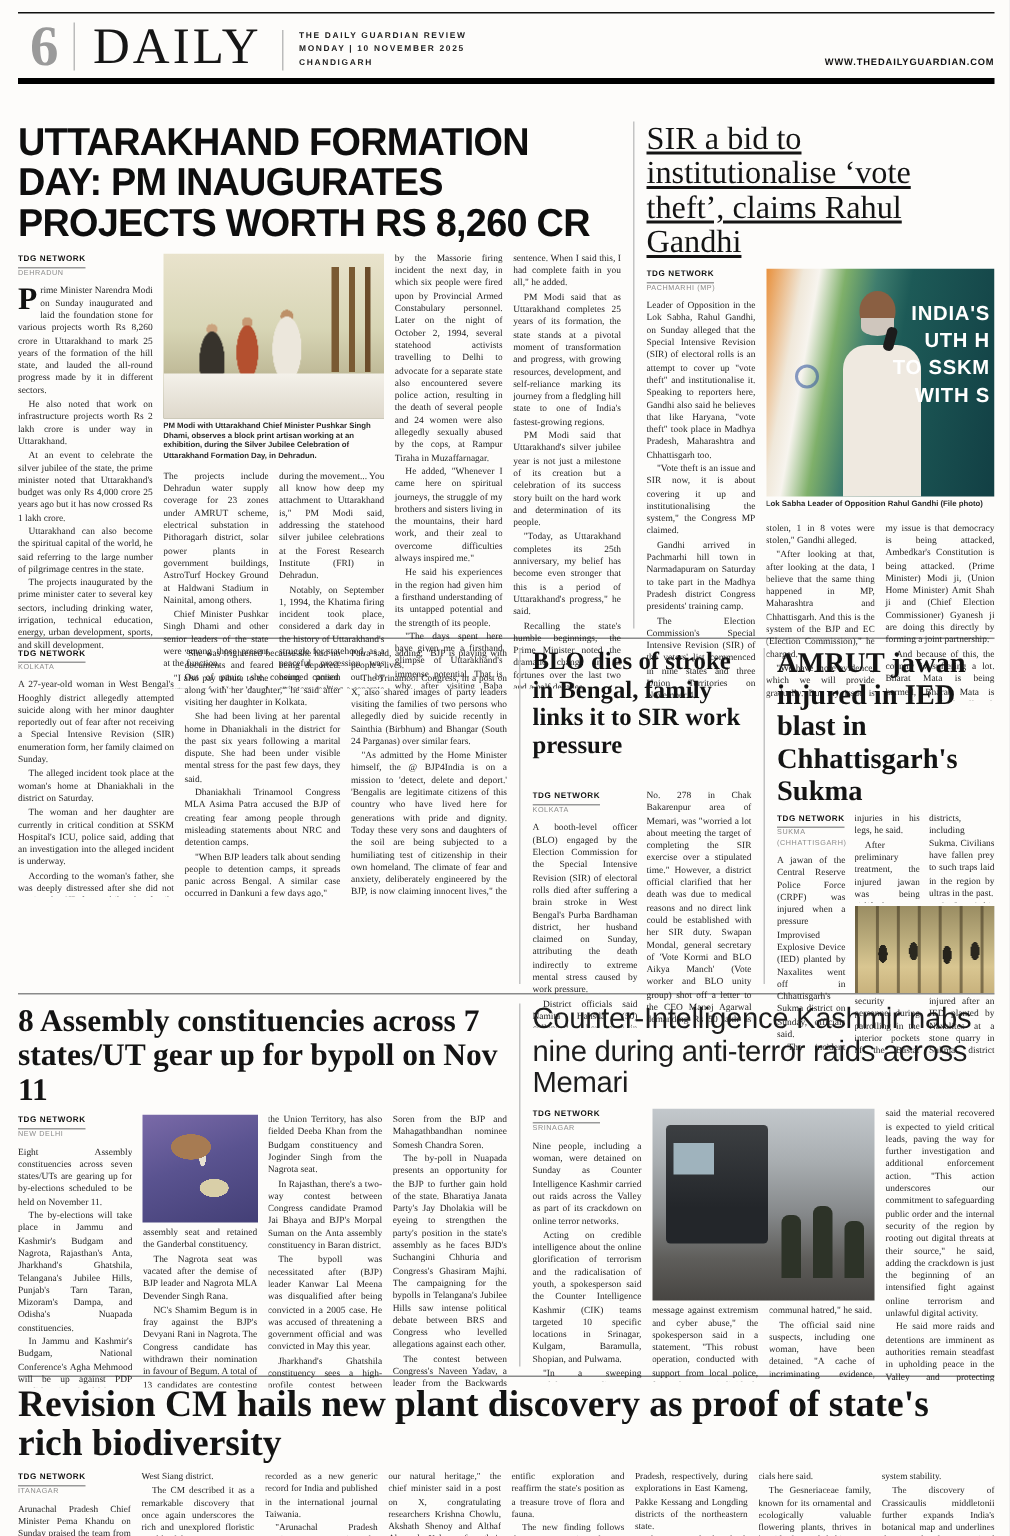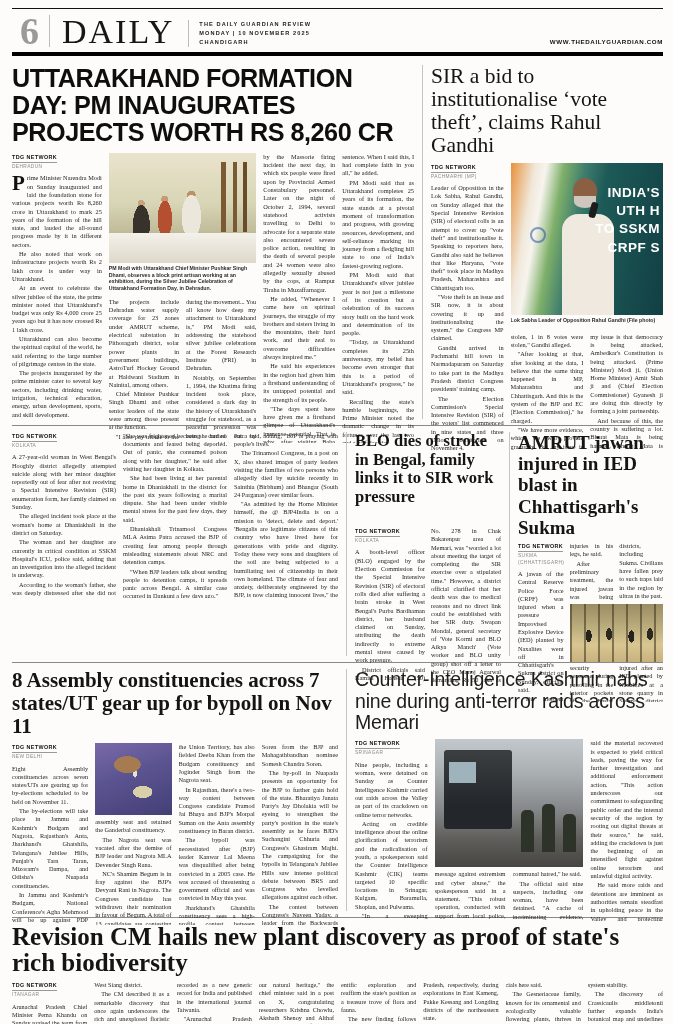--- a/index.html
+++ b/index.html
@@ -26,21 +26,21 @@
   .byline .loc { font-size:4.8px; color:#8a8a8a; letter-spacing:0.4px; margin-top:1px; }
   .col { flex:1; overflow:hidden; text-align:justify; font-size:6.3px; line-height:1.32; color:#1d1d1d; }
   .col p + p { text-indent:7px; margin-top:1px; }
   .dropcap::first-letter { float:left; font-size:21px; line-height:16px; padding:1px 2px 0 0; font-weight:bold; color:#111; }
   .caption { font-family:"Liberation Sans",sans-serif; font-size:5.2px; font-weight:bold; line-height:1.3; color:#2a2a2a; margin-top:2px; }
   .hl-serif { font-family:"Liberation Serif",serif; color:#141414; }
   .hrule { border-top:0.5px solid #8a8a8a; margin:6px 0; }
   .vrule { width:1px; background:#c4c4c4; }
 
   
-  .band1 { display:flex; gap:8px; padding-top:9px; height:363px; }
+  .band1 { display:flex; gap:8px; padding-top:25px; height:363px; }
   .art-pm { width:402px; }
   .art-pm h1 { font-family:"Liberation Sans",sans-serif; font-weight:bold; font-size:26px; line-height:1.04; letter-spacing:-0.5px; transform:scaleX(0.97); transform-origin:left; color:#0e0e0e; margin-bottom:7px; }
   .pm-body { display:flex; gap:7px; height:290px; overflow:hidden; }
   .pm-c1 { flex:1.25; }
   .pm-mid { flex:2.05; display:flex; flex-direction:column; }
   .pm-photo { height:110px; position:relative; overflow:hidden;
     background:
       radial-gradient(ellipse 14px 34px at 22% 66%, #37332c 0 60%, transparent 61%),
       radial-gradient(ellipse 6px 6px at 22% 46%, #caa37e 0 60%, transparent 61%),
       radial-gradient(ellipse 12px 30px at 38% 60%, #b4502f 0 60%, transparent 61%),
@@ -49,21 +49,21 @@
       radial-gradient(ellipse 7px 7px at 56% 38%, #bd9068 0 60%, transparent 61%),
       linear-gradient(180deg,#e9e3cc 0%, #d8d6b6 45%, #c2bd9b 70%, #8f8a6b 100%);
   }
   .pm-photo .table-cloth { position:absolute; bottom:0; left:0; right:0; height:30px; background:linear-gradient(180deg,#f4f1ea,#ded8cb); }
   .pm-photo .loom { position:absolute; right:6%; top:8%; width:26px; height:70px; background:linear-gradient(90deg,#7a5a33 0 18%,transparent 18% 45%,#7a5a33 45% 60%,transparent 60% 85%,#6b4c2a 85%); }
   .pm-caption { height:30px; overflow:hidden; }
   .pm-midcols { display:flex; gap:7px; flex:1; margin-top:3px; overflow:hidden; }
   .pm-c4, .pm-c5 { flex:1; }
 
   .art-sir { flex:1; }
-  .art-sir h1 { font-size:21.5px; line-height:1.08; margin-bottom:5px; font-weight:500; }
+  .art-sir h1 { font-size:21.5px; line-height:1.08; margin-bottom:5px; font-weight:500;text-decoration:underline; }
   .sir-body { display:flex; gap:7px; height:288px; overflow:hidden; }
   .sir-c1 { flex:1; }
   .sir-right { flex:2.1; display:flex; flex-direction:column; }
   .sir-photo { height:152px; position:relative; overflow:hidden;
     background:linear-gradient(100deg,#e8903c 0%, #f0e8da 14%, #f7f4ee 20%, #7fb06a 30%, #3f7d6e 42%, #1d5a57 55%, #123f44 100%); }
   .sir-photo .chakra { position:absolute; left:13%; top:42%; width:16px; height:16px; border-radius:50%; border:2px solid #2a4e9c; opacity:0.55; }
   .sir-photo .fig-body { position:absolute; left:34%; top:34%; width:52px; height:75%; background:#efe9e0; border-radius:16px 16px 0 0; }
   .sir-photo .fig-head { position:absolute; left:41%; top:10%; width:24px; height:26px; background:#8a5f42; border-radius:50% 50% 45% 45%; }
   .sir-photo .fig-beard { position:absolute; left:41.5%; top:22%; width:22px; height:12px; background:#cfc6bd; border-radius:0 0 50% 50%; }
   .sir-photo .mic { position:absolute; left:52%; top:26%; width:7px; height:16px; background:#1c1c1c; border-radius:3px; transform:rotate(15deg); }
@@ -219,21 +219,21 @@
           <div class="sir-photo">
             <div class="chakra"></div>
             <div class="fig-body"></div>
             <div class="fig-head"></div>
             <div class="fig-beard"></div>
             <div class="mic"></div>
             <div class="sir-banner">
               <div>INDIA'S</div>
               <div>UTH H</div>
               <div>TO SSKM</div>
-              <div>CRPF S</div>
+              <div>WITH S</div>
             </div>
           </div>
           <div class="caption sir-caption">Lok Sabha Leader of Opposition Rahul Gandhi (File photo)</div>
           <div class="sir-midcols">
             <div class="col">
                 <p>stolen, 1 in 8 votes were stolen," Gandhi alleged.</p>
                 <p>"After looking at that, after looking at the data, I believe that the same thing happened in MP, Maharashtra and Chhattisgarh. And this is the system of the BJP and EC (Election Commission)," he charged.</p>
                 <p>"We have more evidence, which we will provide gradually. But my issue is vote theft.</p>
               </div>
             <div class="col">

